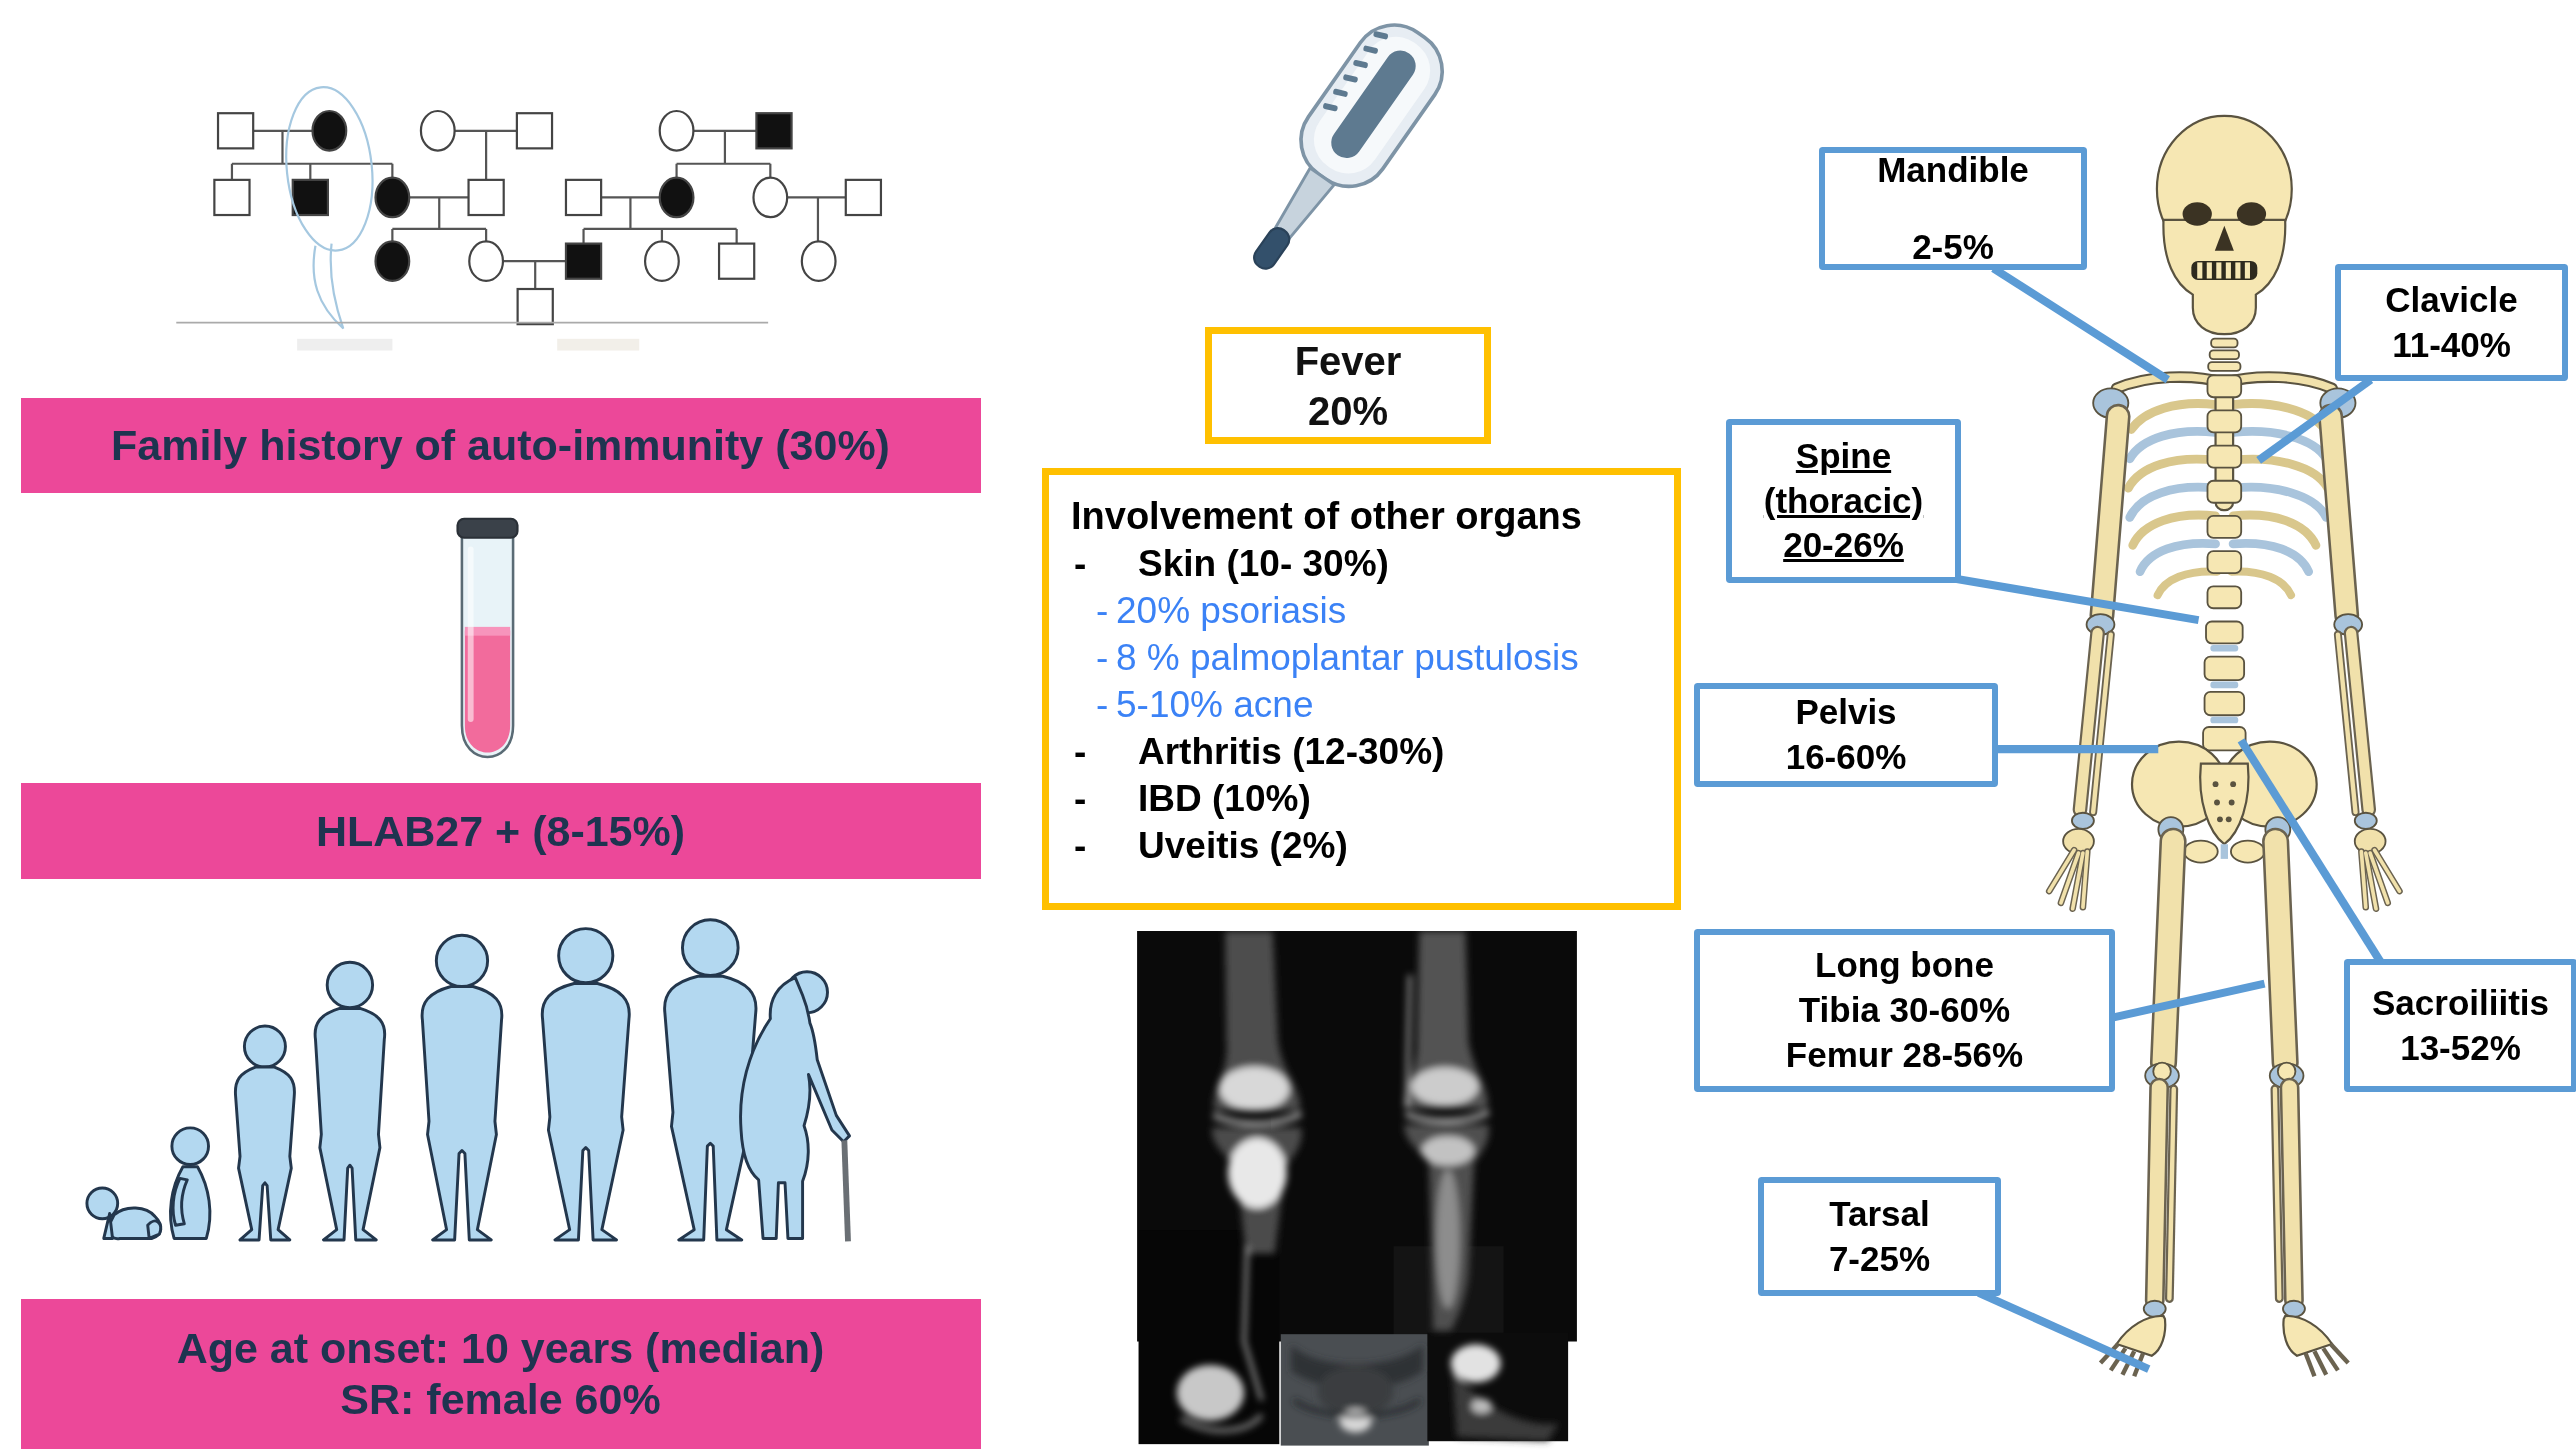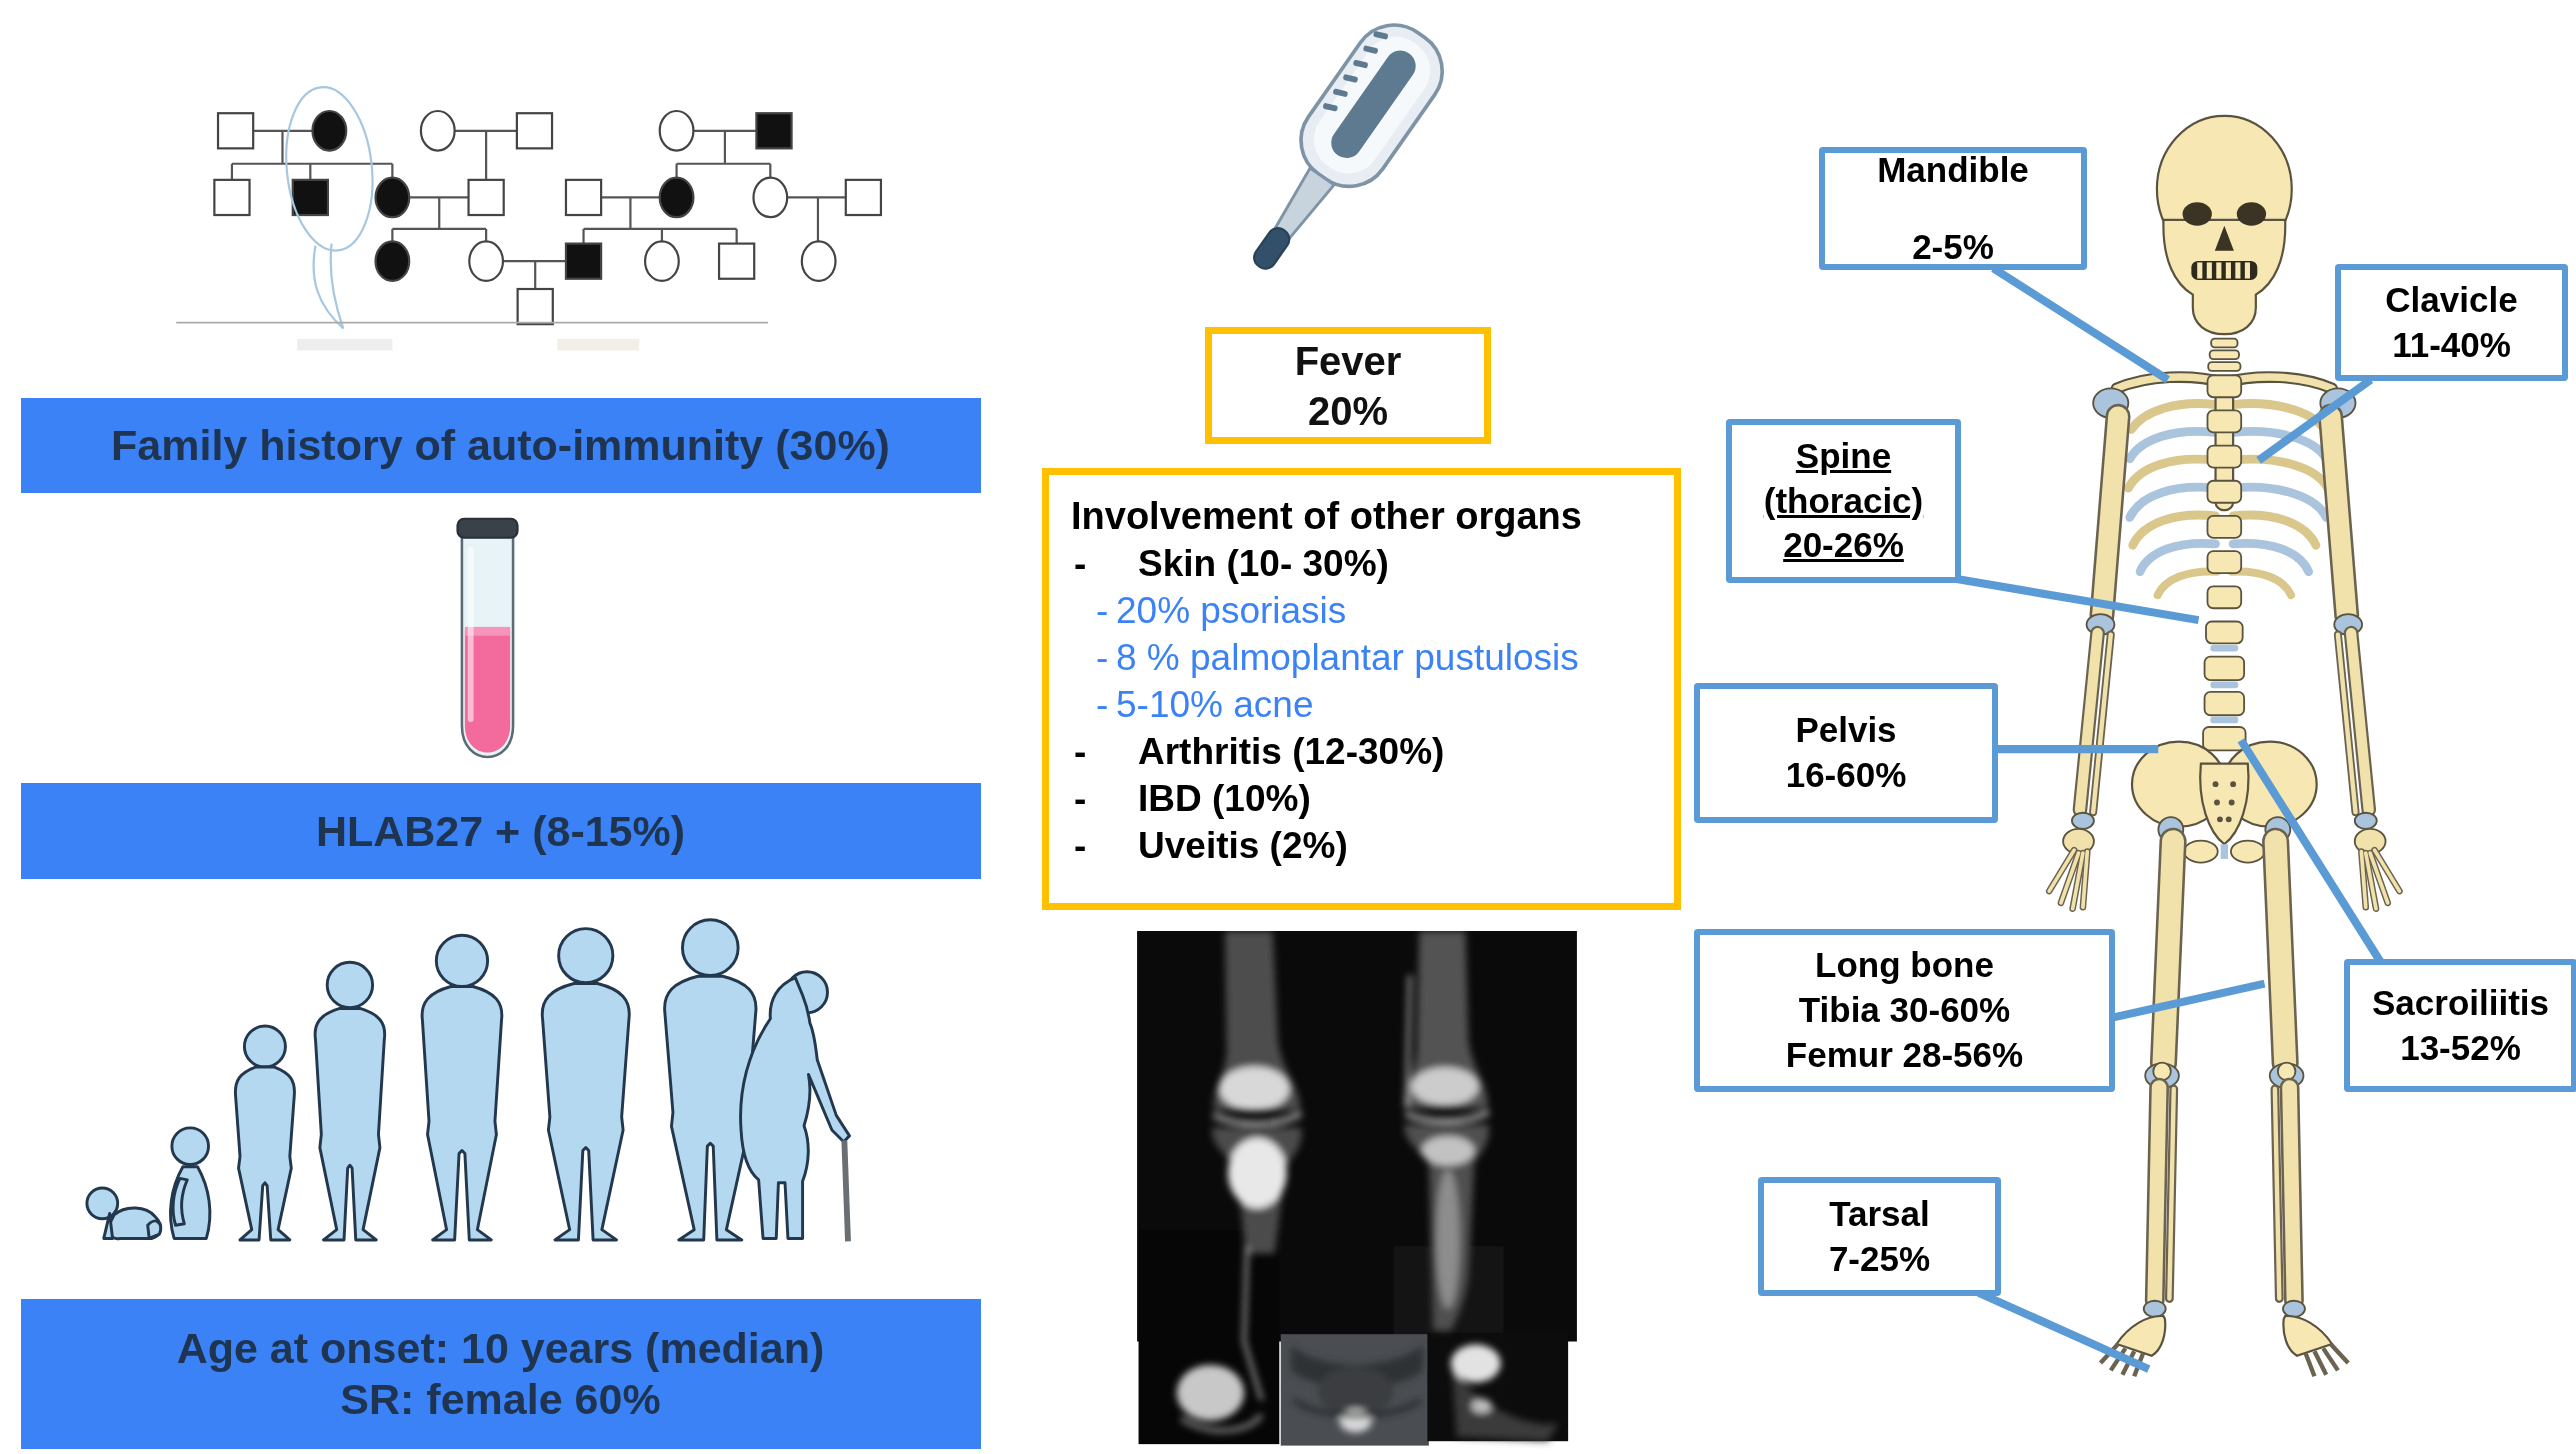--- a/index.html
+++ b/index.html
@@ -1,21 +1,21 @@
 <!DOCTYPE html>
 <html style="font-size:11.7px"><head>
 <meta charset="utf-8">
 <style>
   html,body{margin:0;padding:0;background:#ffffff;}
   .stage{position:relative;width:2576px;height:1455px;background:#ffffff;overflow:hidden;
          font-family:"Liberation Sans",sans-serif;}
   .abs{position:absolute;}
 
   
-  .banner{position:absolute;left:20.5px;width:960px;background:#3b82f6;color:#1E3450;
+  .banner{position:absolute;left:20.5px;width:960px;background:#ec4899;color:#1E3450;
           font-weight:bold;font-size:43px;display:flex;flex-direction:column;
           justify-content:center;align-items:center;text-align:center;line-height:1.18;}
 
   
   .ybox{position:absolute;background:#ffffff;border:7.3px solid #FFC000;box-sizing:border-box;}
   .fever-box{left:1205px;top:327px;width:286px;height:117px;display:flex;flex-direction:column;
              justify-content:center;align-items:center;font-weight:bold;font-size:40px;
              color:#111;line-height:1.25;}
   .organs-box{left:1042px;top:468px;width:639px;height:442px;padding:17.6px 14.7px 0 22px;
               color:#000;}
@@ -27,21 +27,21 @@
   .o-sub::before{content:"-";position:absolute;left:25px;top:0;}
 
   
   .callout{position:absolute;background:#ffffff;border:6.6px solid #5B9BD5;border-radius:3.7px;
            box-sizing:border-box;color:#000;font-weight:bold;font-size:35px;line-height:1.28;
            display:flex;flex-direction:column;justify-content:center;align-items:center;
            text-align:center;z-index:3;}
   .co-mandible{left:1819px;top:147px;width:268px;height:123px;gap:32px;}
   .co-clavicle{left:2335px;top:264px;width:233px;height:117px;}
   .co-spine{left:1726px;top:419px;width:235px;height:164px;text-decoration:underline;}
-  .co-pelvis{left:1694px;top:683px;width:304px;height:140px;}
+  .co-pelvis{left:1694px;top:683px;width:304px;height:104px;}
   .co-longbone{left:1694px;top:929px;width:421px;height:163px;}
   .co-sacro{left:2319px;top:959px;width:233px;height:133px;margin-left:25px;}
   .co-tarsal{left:1758px;top:1177px;width:243px;height:119px;}
 
   svg{display:block;}
   .z1{z-index:1;} .z2{z-index:2;}
 </style>
 </head>
 <body>
 

